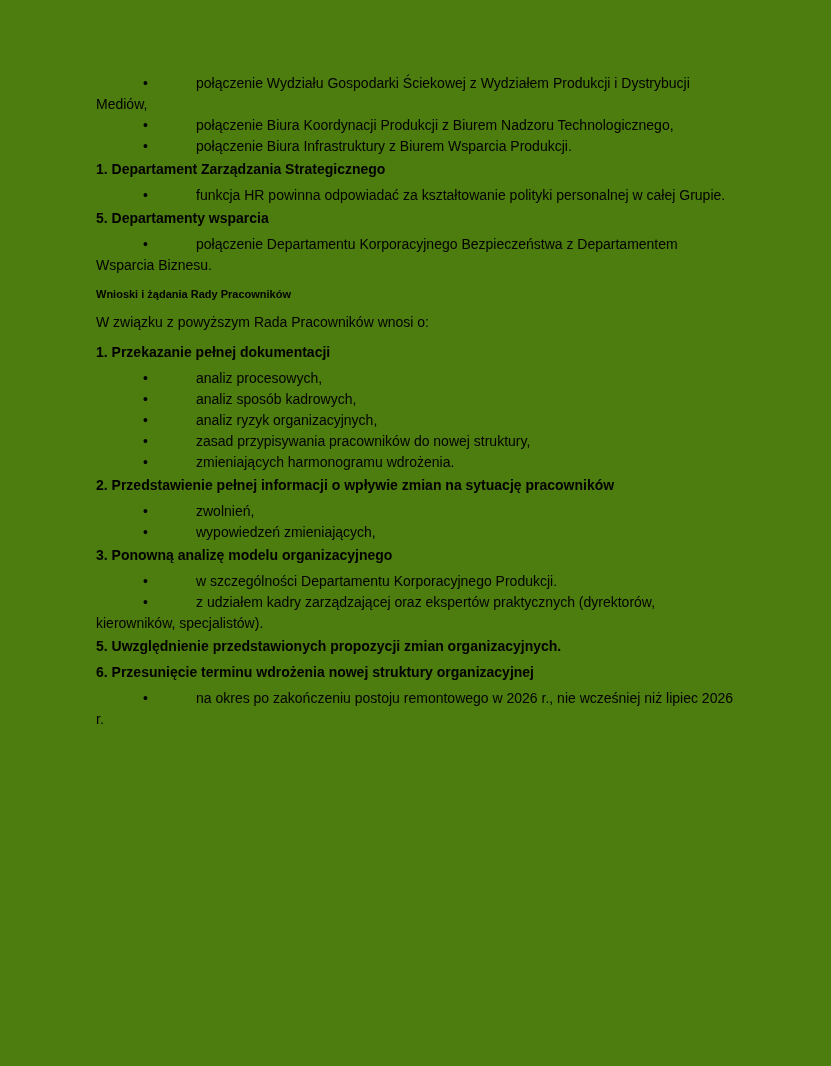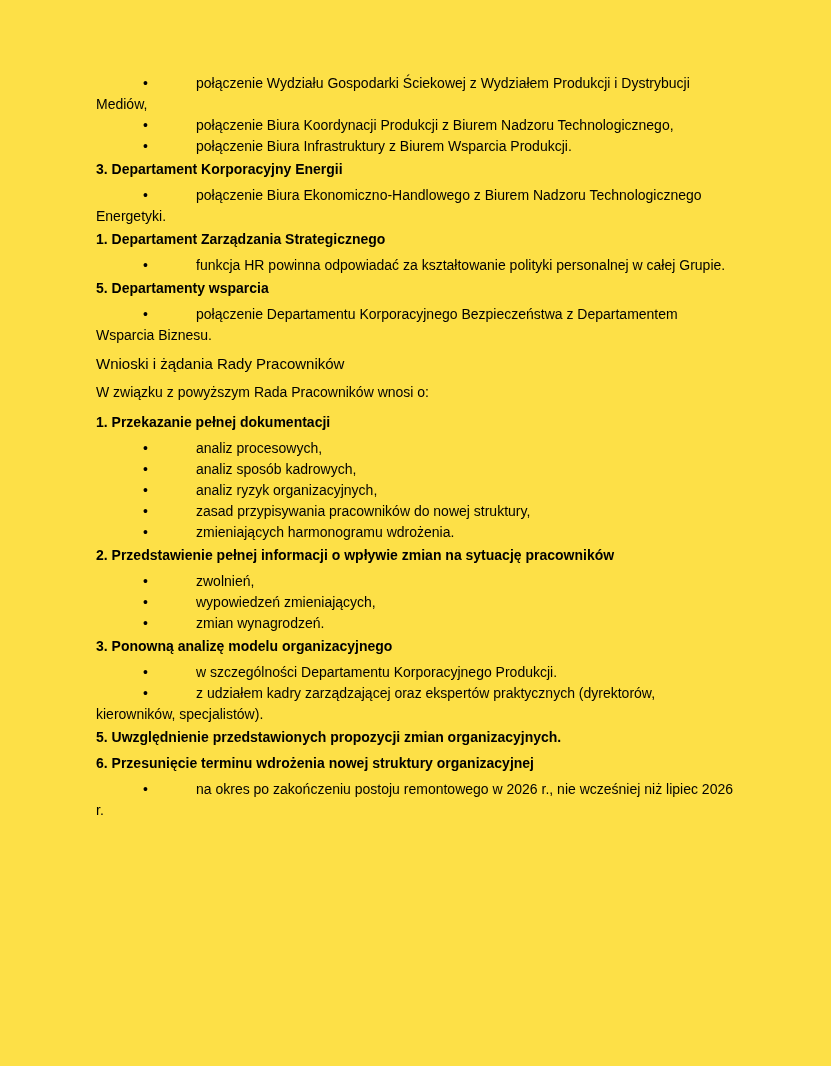--- a/index.html
+++ b/index.html
@@ -1,21 +1,21 @@
 <!DOCTYPE html>
 <html><head>
 <meta charset="utf-8">
 <style>
   * { margin: 0; padding: 0; box-sizing: border-box; }
   html, body { background: #ffffff; }
   .page {
     position: relative;
     width: 831px;
     height: 1066px;
-    background: #fde047;
+    background: #4d7c0f;
     color: #000000;
     font-family: "Liberation Sans", sans-serif;
     font-size: 14px;
     line-height: 21px;
     overflow: hidden;
   }
   .content {
     position: absolute;
     left: 96px;
     top: 73px;
@@ -28,22 +28,22 @@
     display: inline-block;
     margin-left: 47px;
     width: 53px;
   }
   .num-heading {
     font-weight: bold;
     margin-top: 2px;
     margin-bottom: 5px;
   }
   .section-title {
-    font-weight: normal;
-    font-size: 15px;
+    font-weight: bold;
+    font-size: 11px;
     line-height: 24px;
     margin-top: 6px;
     margin-bottom: 6px;
   }
   .intro {
     margin-bottom: 9px;
   }
   .closing {
     text-align: justify;
     text-indent: 22px;
@@ -54,24 +54,20 @@
 
 <div class="page">
   <div class="content">
 
     <div>
       <p class="bullet-item"><span class="dot">•</span><span>połączenie Wydziału Gospodarki Ściekowej z Wydziałem Produkcji i Dystrybucji Mediów,</span></p>
       <p class="bullet-item"><span class="dot">•</span><span>połączenie Biura Koordynacji Produkcji z Biurem Nadzoru Technologicznego,</span></p>
       <p class="bullet-item"><span class="dot">•</span><span>połączenie Biura Infrastruktury z Biurem Wsparcia Produkcji.</span></p>
     </div>
 
-    <div>
-      <p class="num-heading">3. Departament Korporacyjny Energii</p>
-      <p class="bullet-item"><span class="dot">•</span><span>połączenie Biura Ekonomiczno-Handlowego z Biurem Nadzoru Technologicznego Energetyki.</span></p>
-    </div>
 
     <div>
       <p class="num-heading">1. Departament Zarządzania Strategicznego</p>
       <p class="bullet-item"><span class="dot">•</span><span>funkcja HR powinna odpowiadać za kształtowanie polityki personalnej w całej Grupie.</span></p>
     </div>
 
     <div>
       <p class="num-heading">5. Departamenty wsparcia</p>
       <p class="bullet-item"><span class="dot">•</span><span>połączenie Departamentu Korporacyjnego Bezpieczeństwa z Departamentem Wsparcia Biznesu.</span></p>
     </div>
@@ -86,21 +82,20 @@
         <p class="bullet-item"><span class="dot">•</span><span>analiz sposób kadrowych,</span></p>
         <p class="bullet-item"><span class="dot">•</span><span>analiz ryzyk organizacyjnych,</span></p>
         <p class="bullet-item"><span class="dot">•</span><span>zasad przypisywania pracowników do nowej struktury,</span></p>
         <p class="bullet-item"><span class="dot">•</span><span>zmieniających harmonogramu wdrożenia.</span></p>
       </div>
 
       <div>
         <p class="num-heading">2. Przedstawienie pełnej informacji o wpływie zmian na sytuację pracowników</p>
         <p class="bullet-item"><span class="dot">•</span><span>zwolnień,</span></p>
         <p class="bullet-item"><span class="dot">•</span><span>wypowiedzeń zmieniających,</span></p>
-        <p class="bullet-item"><span class="dot">•</span><span>zmian wynagrodzeń.</span></p>
       </div>
 
       <div>
         <p class="num-heading">3. Ponowną analizę modelu organizacyjnego</p>
         <p class="bullet-item"><span class="dot">•</span><span>w szczególności Departamentu Korporacyjnego Produkcji.</span></p>
       </div>
 
       <div>
         <p class="bullet-item"><span class="dot">•</span><span>z udziałem kadry zarządzającej oraz ekspertów praktycznych (dyrektorów, kierowników, specjalistów).</span></p>
       </div>

